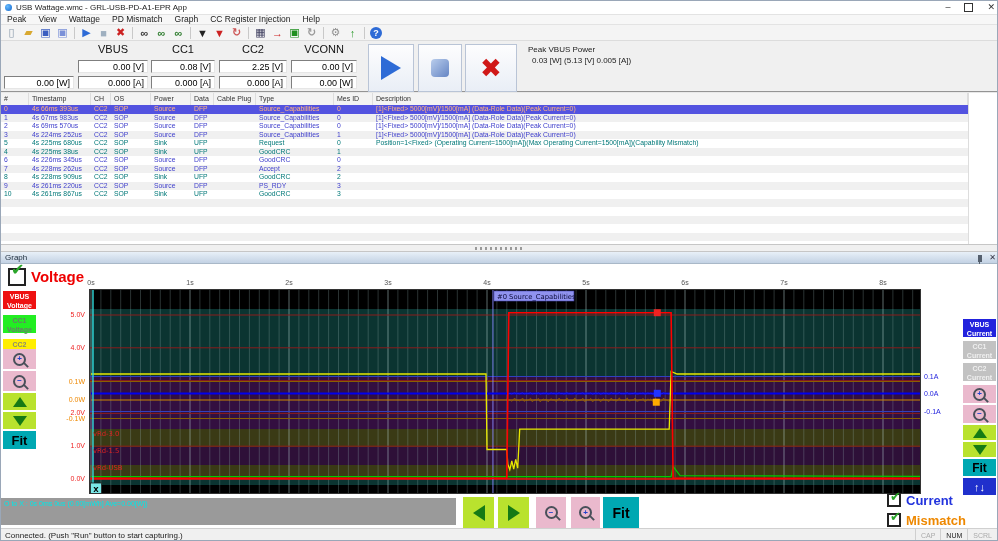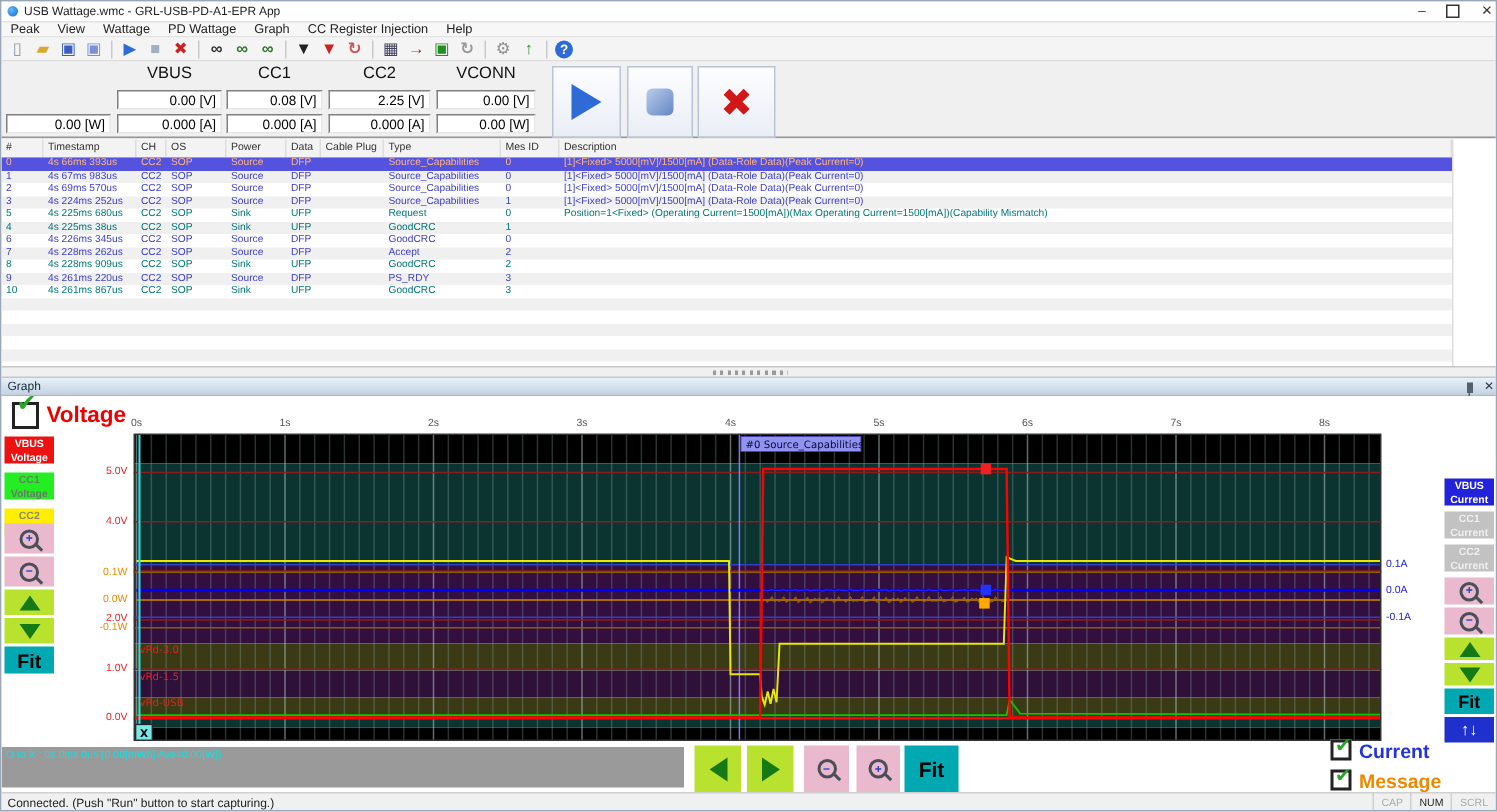--- a/index.html
+++ b/index.html
@@ -100,21 +100,21 @@
       <span>–</span>
       <span class="win-max"></span>
       <span>✕</span>
     </span>
   </div>
 
   <div class="menubar" id="menubar">
       <span class="menu-item">Peak</span>
       <span class="menu-item">View</span>
       <span class="menu-item">Wattage</span>
-      <span class="menu-item">PD Wattage</span>
+      <span class="menu-item">PD Mismatch</span>
       <span class="menu-item">Graph</span>
       <span class="menu-item">CC Register Injection</span>
       <span class="menu-item">Help</span>
     </div>
 
   <div class="toolbar" id="toolbar">
       <span class="tbi" style="color: rgb(136, 153, 170);">▯</span>
       <span class="tbi" style="color: rgb(216, 168, 48);">▰</span>
       <span class="tbi" style="color: rgb(58, 94, 192);">▣</span>
       <span class="tbi" style="color: rgb(122, 144, 216);">▣</span>
@@ -145,20 +145,24 @@
   <div class="meters" id="meters">
     <div class="cap-btn" style="left:367px;">
         <span class="play-tri"></span>
       </div>
     <div class="cap-btn" style="left:417px;width:42px;">
         <span class="stop-sq"></span>
       </div>
     <div class="cap-btn" style="left:464px;width:50px;">
         <span class="del-x">✖</span>
       </div>
+    <div class="peak">
+      <div>Peak VBUS Power</div>
+      <div style="padding-left:4px;">0.03 [W] (5.13 [V] 0.005 [A])</div>
+    </div>
   <div class="m-label" style="left: 77px; width: 70px;">VBUS</div>
       <div class="m-box" style="left: 77px; width: 70px; top: 19px;">0.00 [V]</div>
       <div class="m-label" style="left: 150px; width: 64px;">CC1</div>
       <div class="m-box" style="left: 150px; width: 64px; top: 19px;">0.08 [V]</div>
       <div class="m-label" style="left: 218px; width: 68px;">CC2</div>
       <div class="m-box" style="left: 218px; width: 68px; top: 19px;">2.25 [V]</div>
       <div class="m-label" style="left: 290px; width: 66px;">VCONN</div>
       <div class="m-box" style="left: 290px; width: 66px; top: 19px;">0.00 [V]</div>
       <div class="m-box" style="left: 3px; width: 70px; top: 35px;">0.00 [W]</div>
       <div class="m-box" style="left: 77px; width: 70px; top: 35px;">0.000 [A]</div>
@@ -577,21 +581,21 @@
         <span class="updown">↑↓</span>
       </div>
 
     <span class="chk small" style="left:886px;top:229px;">
         <span class="mark">✔</span>
       </span>
     <span class="lbl-current">Current</span>
     <span class="chk small" style="left:886px;top:249px;">
         <span class="mark">✔</span>
       </span>
-    <span class="lbl-wattage">Message</span>
+    <span class="lbl-wattage">Mismatch</span>
 
     <div class="infobar">O to X :    0s    0ms    0us (0.00[mWh] Ave=0.00[W])</div>
     <div class="navbtn lime" style="left:462px;width:31px;">
         <span class="tri left"></span>
       </div>
     <div class="navbtn lime" style="left:497px;width:31px;">
         <span class="tri right"></span>
       </div>
     <div class="navbtn pink" style="left:535px;width:30px;">
         <span class="mag">−</span>

